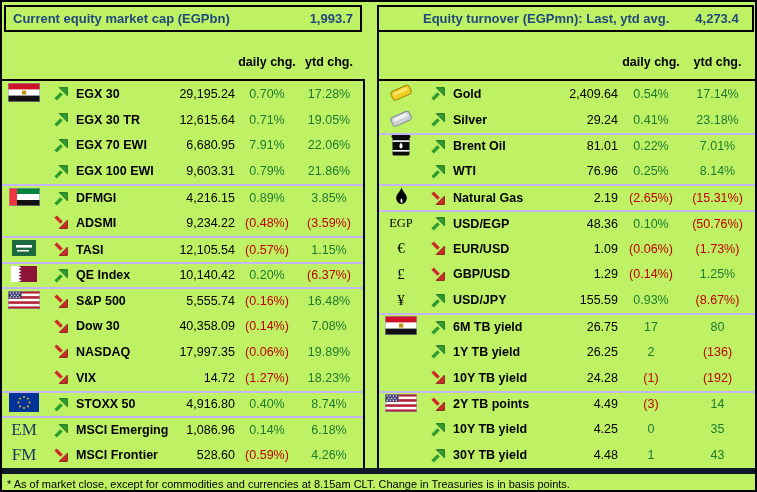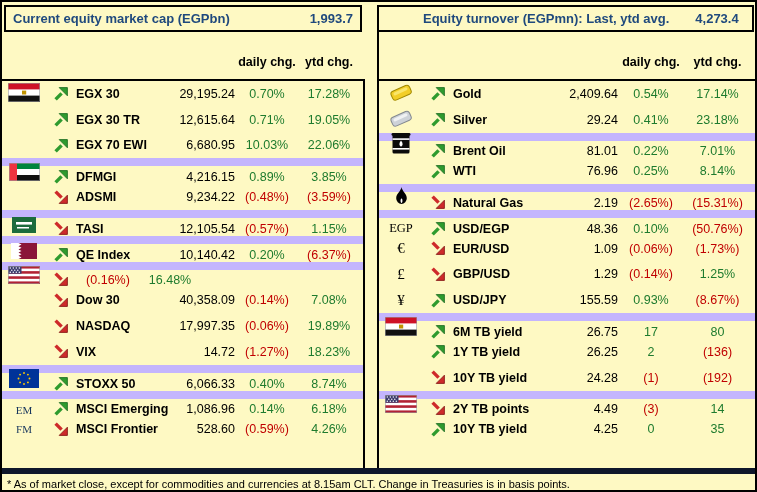--- a/index.html
+++ b/index.html
@@ -1,55 +1,55 @@
 <!DOCTYPE html>
 <html><head>
 <meta charset="utf-8">
 <style>
   html,body{margin:0;padding:0;background:#fff;}
-  .board{position:relative;width:757px;height:492px;background:#fef9c3;border:2px solid #000;
+  .board{position:relative;width:757px;height:492px;background:#bef264;border:2px solid #000;
          box-sizing:border-box;font-family:"Liberation Sans",sans-serif;color:#000;overflow:hidden;}
   .hdr-box{position:absolute;top:3px;height:27px;border:2px solid #000;box-sizing:border-box;
            display:flex;align-items:center;padding:0 7px;font-weight:bold;font-size:13px;color:var(--blue);}
   #hdr-left{left:2px;width:358px;}
   #hdr-right{left:375px;width:377px;padding-left:44px;}
   .hdr-title{flex:1;white-space:nowrap;}
   .hdr-val{margin-left:26px;white-space:nowrap;}
   .vline{position:absolute;left:375px;top:28px;width:2px;height:51px;background:#000;}
 
   .colrow{position:absolute;top:47px;height:26px;display:flex;align-items:center;
           font-weight:bold;font-size:12.5px;}
   #colrow-left{left:0;width:363px;}
   #colrow-right{left:377px;width:376px;}
 
   .tbl{position:absolute;top:77px;height:391px;border-top:2px solid #000;border-bottom:2px solid #000;
        box-sizing:border-box;}
   #tbl-left{left:0;width:363px;border-right:2px solid #000;}
   #tbl-right{left:375px;width:378px;border-left:2px solid #000;}
 
   .row{display:flex;align-items:center;height:25.8px;font-size:12.5px;box-sizing:border-box;}
-  .row.sep{border-top:8px solid #c4b5fd;align-items:flex-end;}
+  .row.sep{border-top:2px solid #c4b5fd;}
   .c-icon{width:44px;display:flex;justify-content:center;align-items:center;}
   .c-arrow{width:30px;display:flex;justify-content:center;align-items:center;}
   .c-arrow svg{display:block;}
   .c-nv{display:flex;justify-content:space-between;align-items:center;white-space:nowrap;}
   .c-nv .name{font-weight:bold;}
   .c-daily,.c-ytd{text-align:center;white-space:nowrap;}
   #tbl-left .c-nv,#colrow-left .c-nv{width:159px;}
   #tbl-left .c-daily,#colrow-left .c-daily{width:64px;}
   #tbl-left .c-ytd,#colrow-left .c-ytd{width:60px;}
   #tbl-right .c-nv,#colrow-right .c-nv{width:165px;}
   #tbl-right .c-daily,#colrow-right .c-daily{width:66px;}
   #tbl-right .c-ytd,#colrow-right .c-ytd{width:67px;}
   .pos{color:var(--green);}
   .neg{color:var(--red);}
 
   .txticon{font-family:"Liberation Serif",serif;font-weight:normal;font-size:15px;color:#000;}
   .txticon.wide{font-size:12.5px;letter-spacing:0;}
-  .txticon.navy{color:#17365D;font-size:11px;}
+  .txticon.navy{color:#17365D;font-size:17px;}
 
   .footnote{position:absolute;left:0;right:0;top:466px;height:24px;border-top:6px solid #0f172a;
             box-sizing:border-box;font-size:11px;line-height:21px;padding-left:5px;white-space:nowrap;}
 </style>
 </head>
 <body>
 
 <div class="board" style="--blue: #1F497D; --green: #1E7B2E; --red: #C00000;">
 
   <div class="hdr-box" id="hdr-left">
@@ -125,22 +125,37 @@
         <span class="c-arrow">
           <svg width="15" height="15" viewBox="0 0 15 15">
             <path d="M1.6 13.4 L7.6 7.4" stroke="#2E9B2E" stroke-width="3.4" fill="none"></path>
             <path d="M5.2 1.6 H13.4 V9.8 Z" fill="#2E9B2E" stroke="#14641C" stroke-width="0.8"></path>
           </svg>
         </span>
         <span class="c-nv">
           <span class="name">EGX 70 EWI</span>
           <span class="val">6,680.95</span>
         </span>
-        <span class="c-daily pos">10.03%</span>
+        <span class="c-daily pos">7.91%</span>
         <span class="c-ytd pos">22.06%</span>
+      </div>
+      <div class="row">
+        <span class="c-icon"></span>
+        <span class="c-arrow">
+          <svg width="15" height="15" viewBox="0 0 15 15">
+            <path d="M1.6 13.4 L7.6 7.4" stroke="#2E9B2E" stroke-width="3.4" fill="none"></path>
+            <path d="M5.2 1.6 H13.4 V9.8 Z" fill="#2E9B2E" stroke="#14641C" stroke-width="0.8"></path>
+          </svg>
+        </span>
+        <span class="c-nv">
+          <span class="name">EGX 100 EWI</span>
+          <span class="val">9,603.31</span>
+        </span>
+        <span class="c-daily pos">0.79%</span>
+        <span class="c-ytd pos">21.86%</span>
       </div>
       <div class="row sep">
         <span class="c-icon">
           <span class="svgicon"><svg width="31" height="18" viewBox="0 0 31 18">
               <rect width="31" height="18" fill="#fff"></rect>
               <rect width="31" height="6" fill="#00843D"></rect>
               <rect y="12" width="31" height="6" fill="#111"></rect>
               <rect width="8" height="18" fill="#EF3340"></rect>
               <rect x="0.3" y="0.3" width="30.4" height="17.4" fill="none" stroke="#999" stroke-width="0.6"></rect>
             </svg></span>
@@ -240,20 +255,24 @@
               </g>
               <rect x="0.3" y="0.3" width="31.4" height="17.4" fill="none" stroke="#999" stroke-width="0.6"></rect>
             </svg></span>
         </span>
         <span class="c-arrow">
           <svg width="15" height="15" viewBox="0 0 15 15">
             <path d="M1.6 1.6 L7.6 7.6" stroke="#CE2A2A" stroke-width="3.4" fill="none"></path>
             <path d="M5.2 13.4 H13.4 V5.2 Z" fill="#CE2A2A" stroke="#7C0E0E" stroke-width="0.8"></path>
           </svg>
         </span>
+        <span class="c-nv">
+          <span class="name">S&amp;P 500</span>
+          <span class="val">5,555.74</span>
+        </span>
         <span class="c-daily neg">(0.16%)</span>
         <span class="c-ytd pos">16.48%</span>
       </div>
       <div class="row">
         <span class="c-icon"></span>
         <span class="c-arrow">
           <svg width="15" height="15" viewBox="0 0 15 15">
             <path d="M1.6 1.6 L7.6 7.6" stroke="#CE2A2A" stroke-width="3.4" fill="none"></path>
             <path d="M5.2 13.4 H13.4 V5.2 Z" fill="#CE2A2A" stroke="#7C0E0E" stroke-width="0.8"></path>
           </svg>
@@ -312,21 +331,21 @@
             </svg></span>
         </span>
         <span class="c-arrow">
           <svg width="15" height="15" viewBox="0 0 15 15">
             <path d="M1.6 13.4 L7.6 7.4" stroke="#2E9B2E" stroke-width="3.4" fill="none"></path>
             <path d="M5.2 1.6 H13.4 V9.8 Z" fill="#2E9B2E" stroke="#14641C" stroke-width="0.8"></path>
           </svg>
         </span>
         <span class="c-nv">
           <span class="name">STOXX 50</span>
-          <span class="val">6,066.33</span>
+          <span class="val">4,916.80</span>
         </span>
         <span class="c-daily pos">0.40%</span>
         <span class="c-ytd pos">8.74%</span>
       </div>
       <div class="row sep">
         <span class="c-icon">
           <span class="txticon wide navy">EM</span>
         </span>
         <span class="c-arrow">
           <svg width="15" height="15" viewBox="0 0 15 15">
@@ -631,16 +650,31 @@
             <path d="M5.2 1.6 H13.4 V9.8 Z" fill="#2E9B2E" stroke="#14641C" stroke-width="0.8"></path>
           </svg>
         </span>
         <span class="c-nv">
           <span class="name">10Y TB yield</span>
           <span class="val">4.25</span>
         </span>
         <span class="c-daily pos">0</span>
         <span class="c-ytd pos">35</span>
       </div>
+      <div class="row">
+        <span class="c-icon"></span>
+        <span class="c-arrow">
+          <svg width="15" height="15" viewBox="0 0 15 15">
+            <path d="M1.6 13.4 L7.6 7.4" stroke="#2E9B2E" stroke-width="3.4" fill="none"></path>
+            <path d="M5.2 1.6 H13.4 V9.8 Z" fill="#2E9B2E" stroke="#14641C" stroke-width="0.8"></path>
+          </svg>
+        </span>
+        <span class="c-nv">
+          <span class="name">30Y TB yield</span>
+          <span class="val">4.48</span>
+        </span>
+        <span class="c-daily pos">1</span>
+        <span class="c-ytd pos">43</span>
+      </div>
     </div>
 
   <div class="footnote">* As of market close, except for commodities and currencies at 8.15am CLT. Change in Treasuries is in basis points.</div>
 </div>
 
 </body></html>

